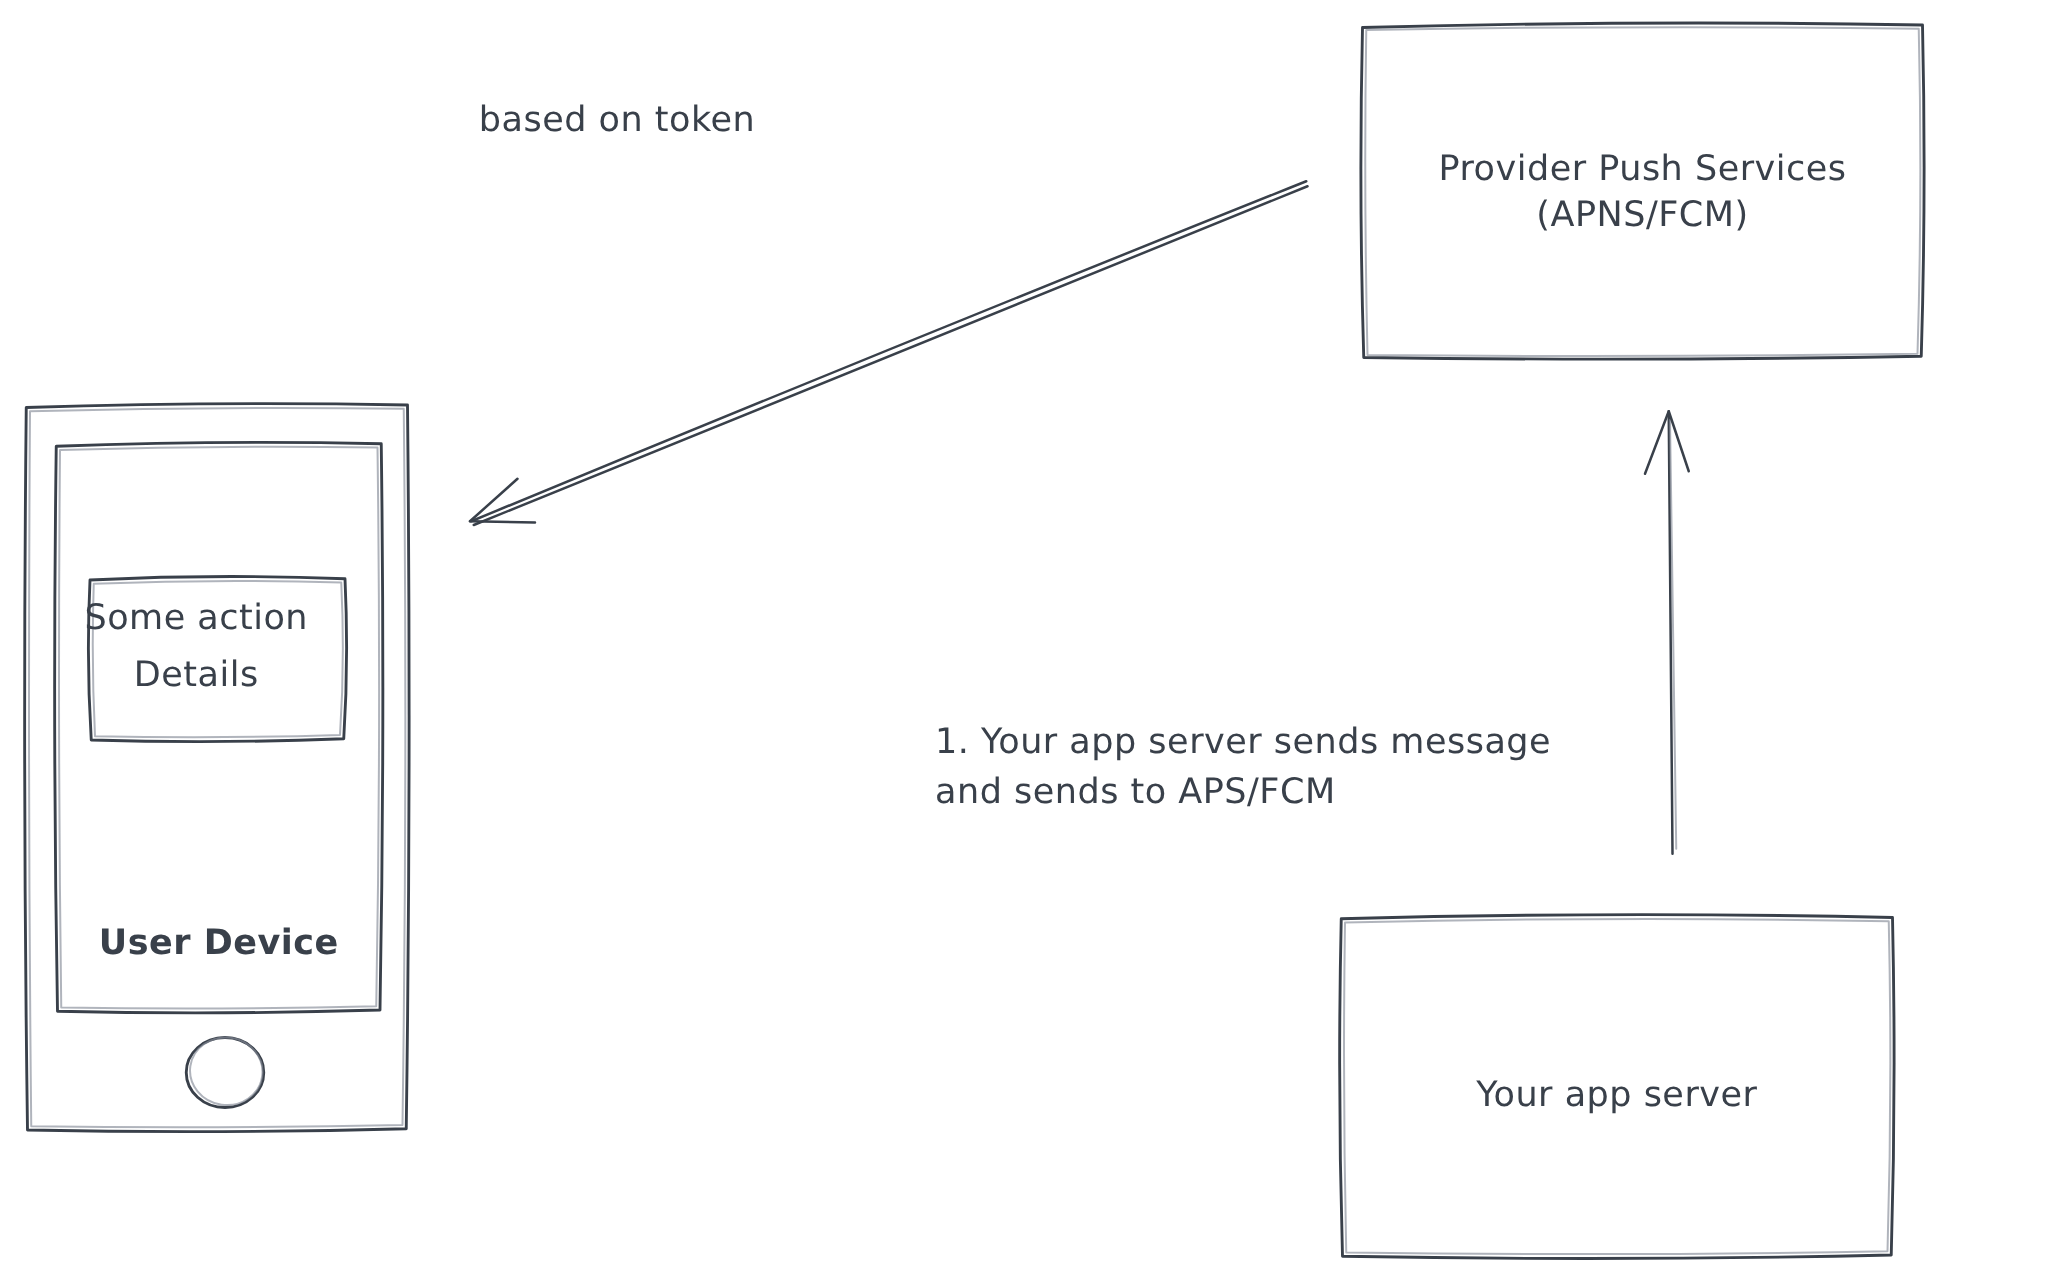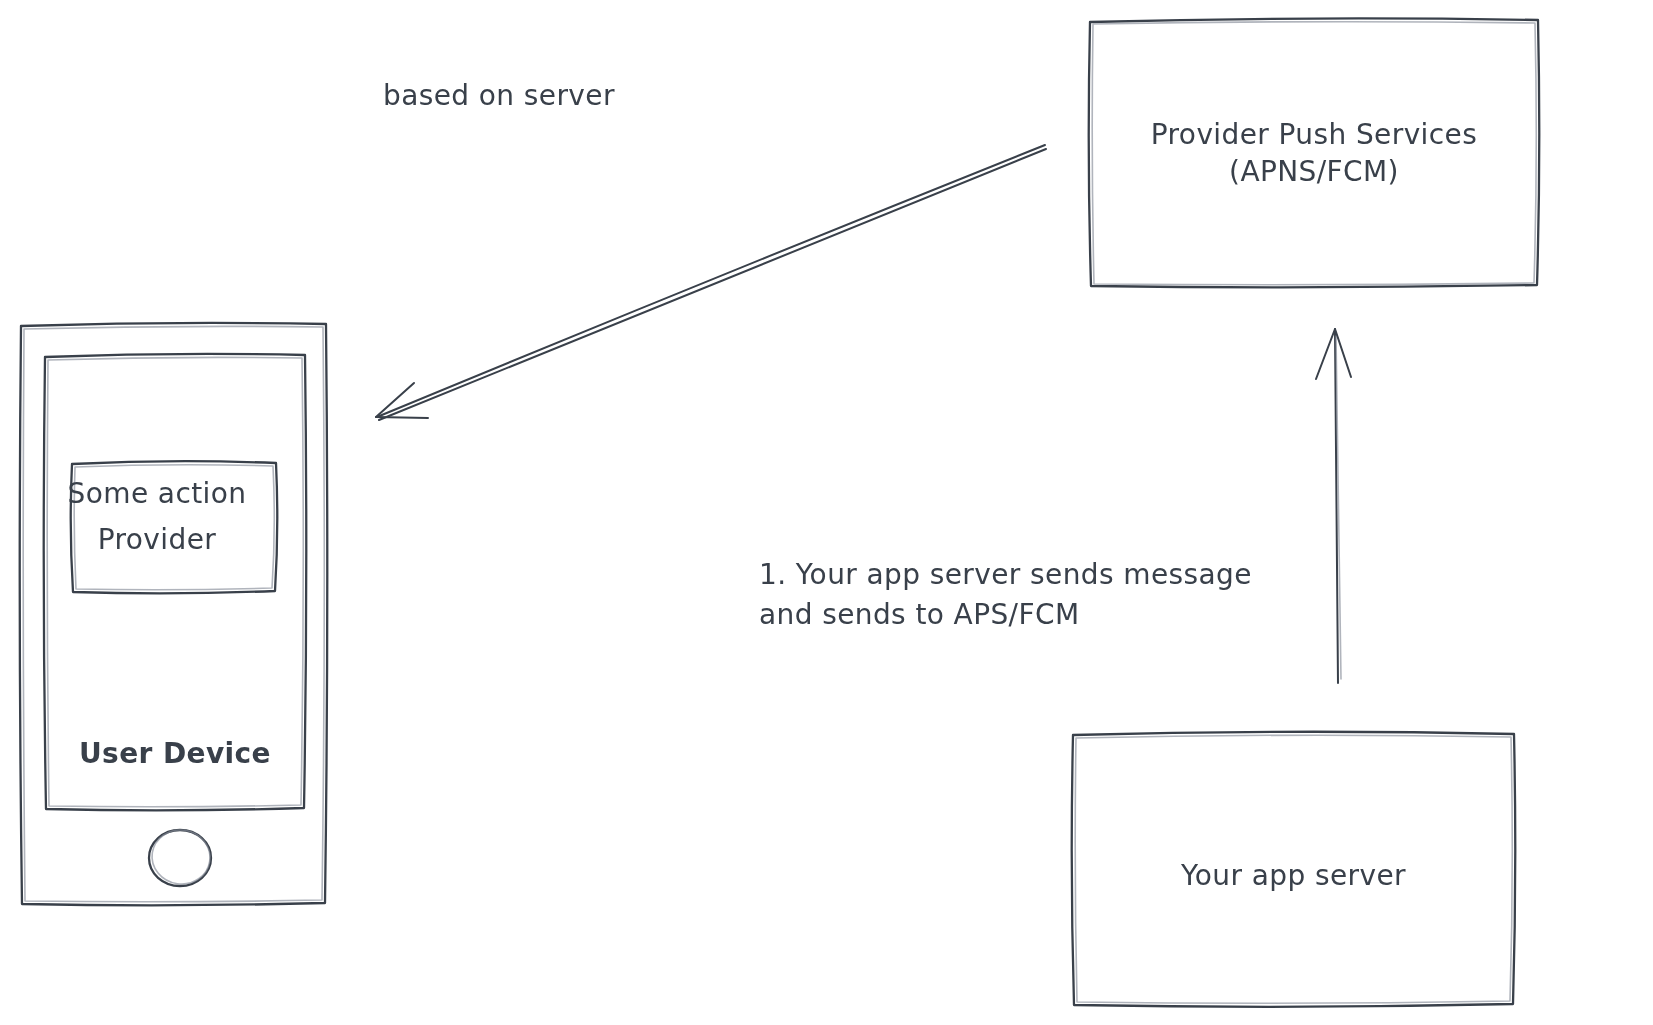--- a/index.html
+++ b/index.html
@@ -102,29 +102,29 @@
     <span>Provider Push Services</span>
     <span>(APNS/FCM)</span>
   </div>
 
   <div class="txt txt-center" style="left:1072px;top:739px;width:443px;height:273px;">
     <span>Your app server</span>
   </div>
 
   <div class="txt txt-center" style="left:71px;top:462px;width:172px;height:131px;line-height:46px;padding-bottom:22px;box-sizing:border-box;">
     <span>Some action</span>
-    <span>Provider</span>
+    <span>Details</span>
   </div>
 
   <div class="txt txt-center" style="left:44px;top:731px;width:262px;height:44px;font-weight:bold;">
     <span>User Device</span>
   </div>
 
   <div class="txt" style="left:383px;top:76px;">
-    <div>based on server</div>
+    <div>based on token</div>
   </div>
 
-  <div class="txt" style="left:748px;top:555px;line-height:40px;margin-left:11px;">
+  <div class="txt" style="left:748px;top:573px;line-height:40px;">
     <div>1. Your app server sends message</div>
     <div>and sends to APS/FCM</div>
   </div>
 
 </div>
 
 </body></html>

